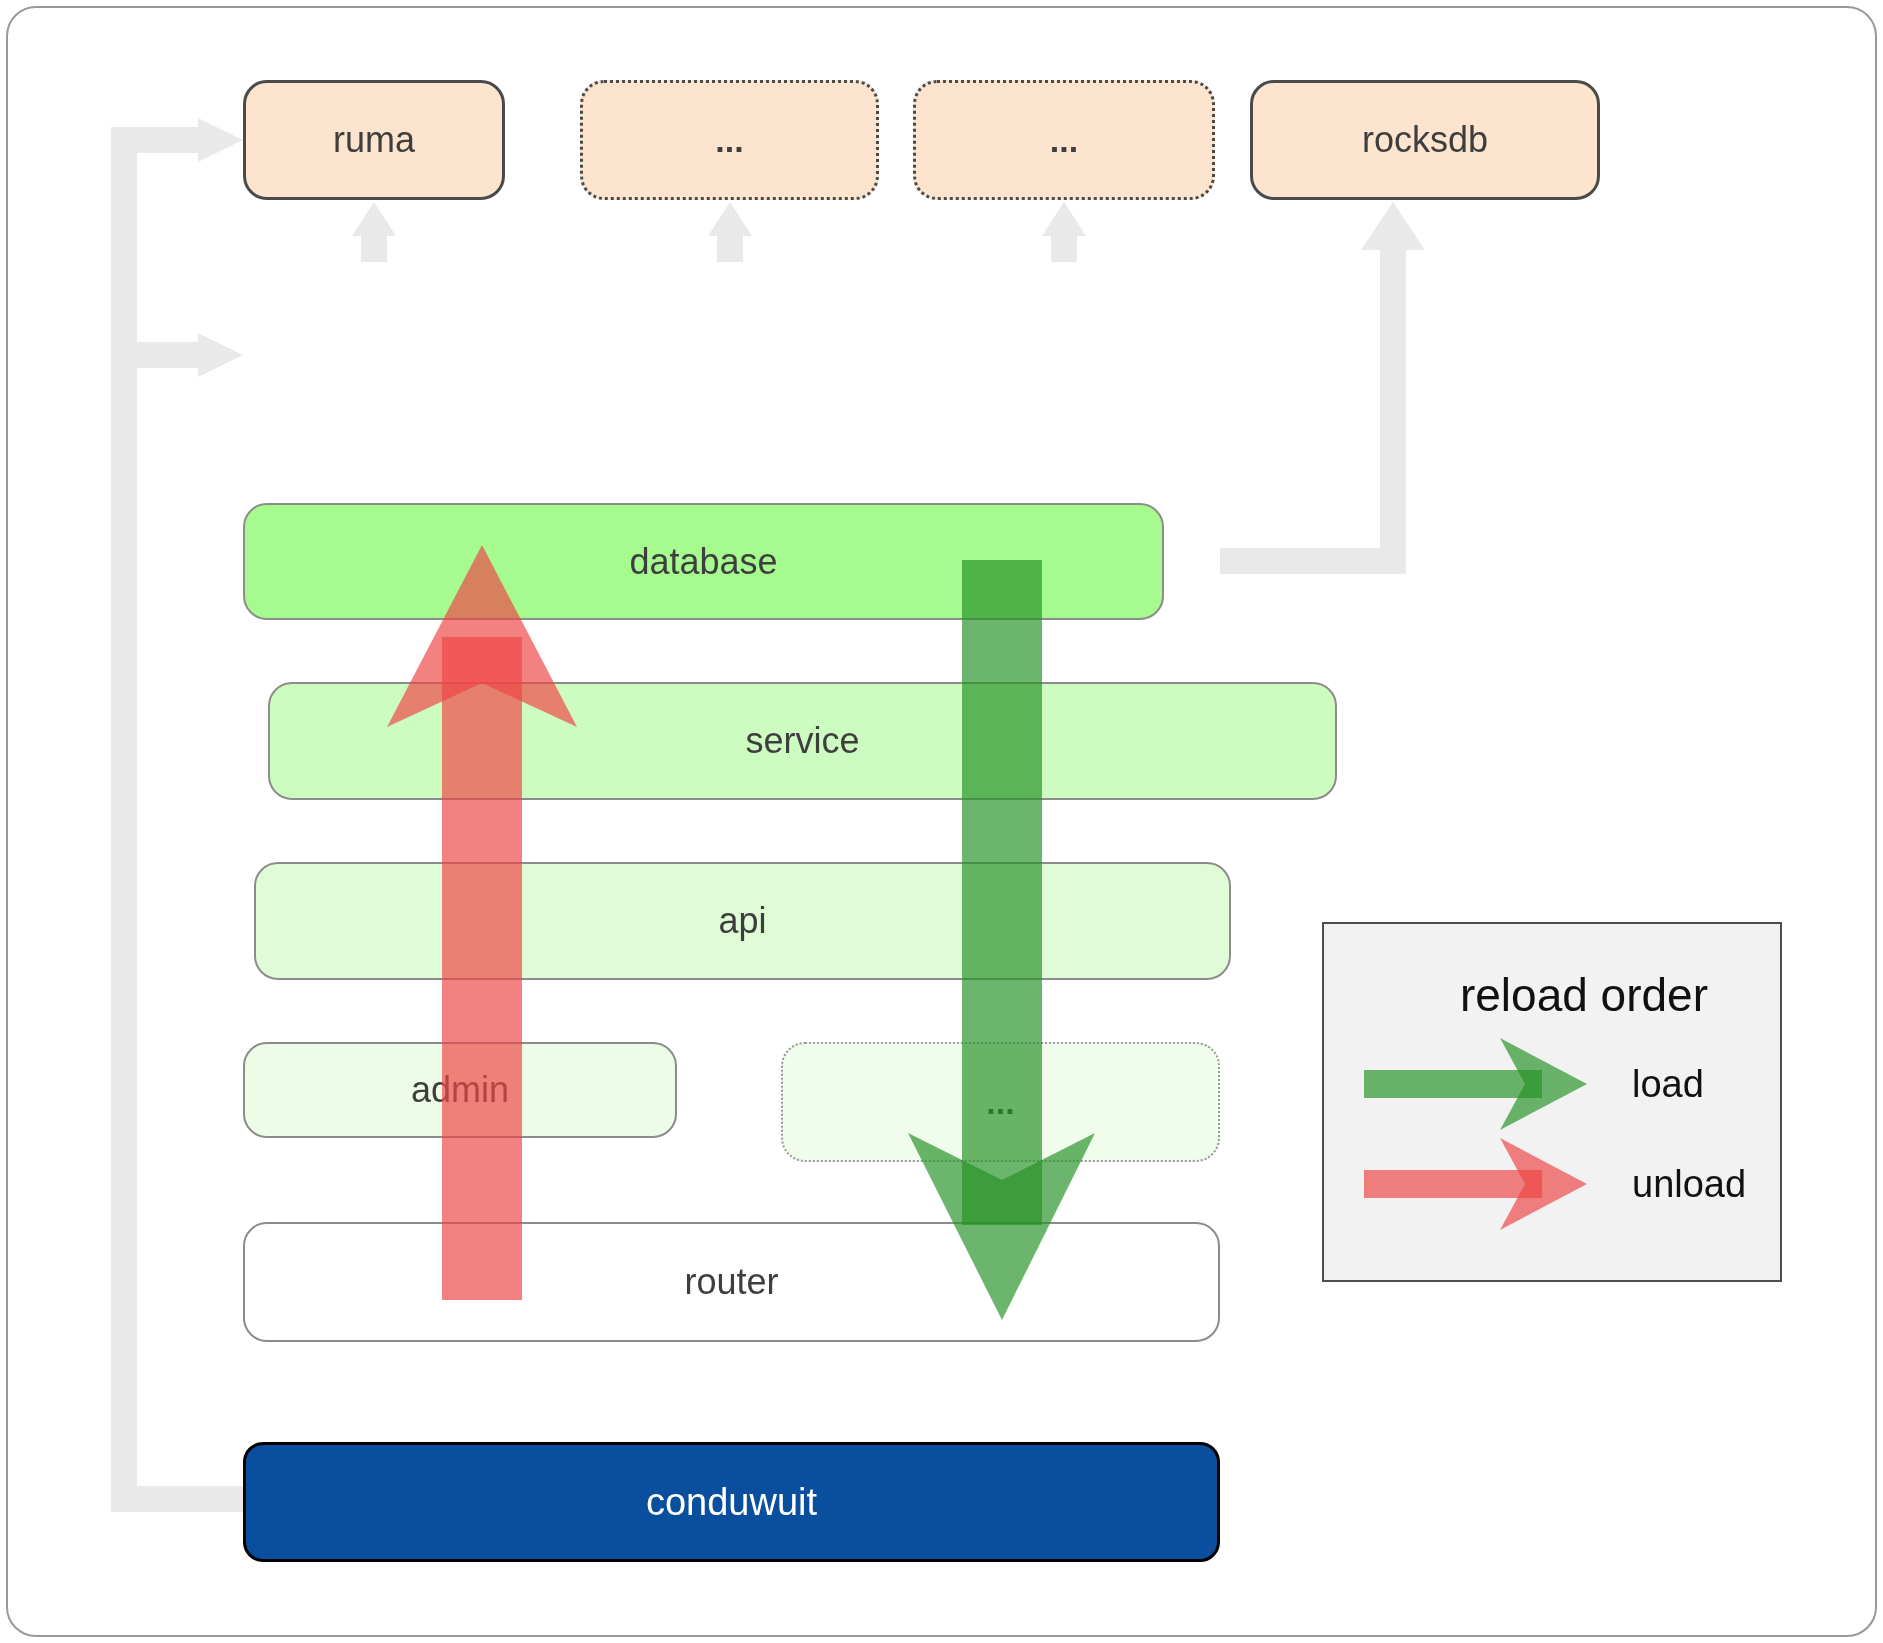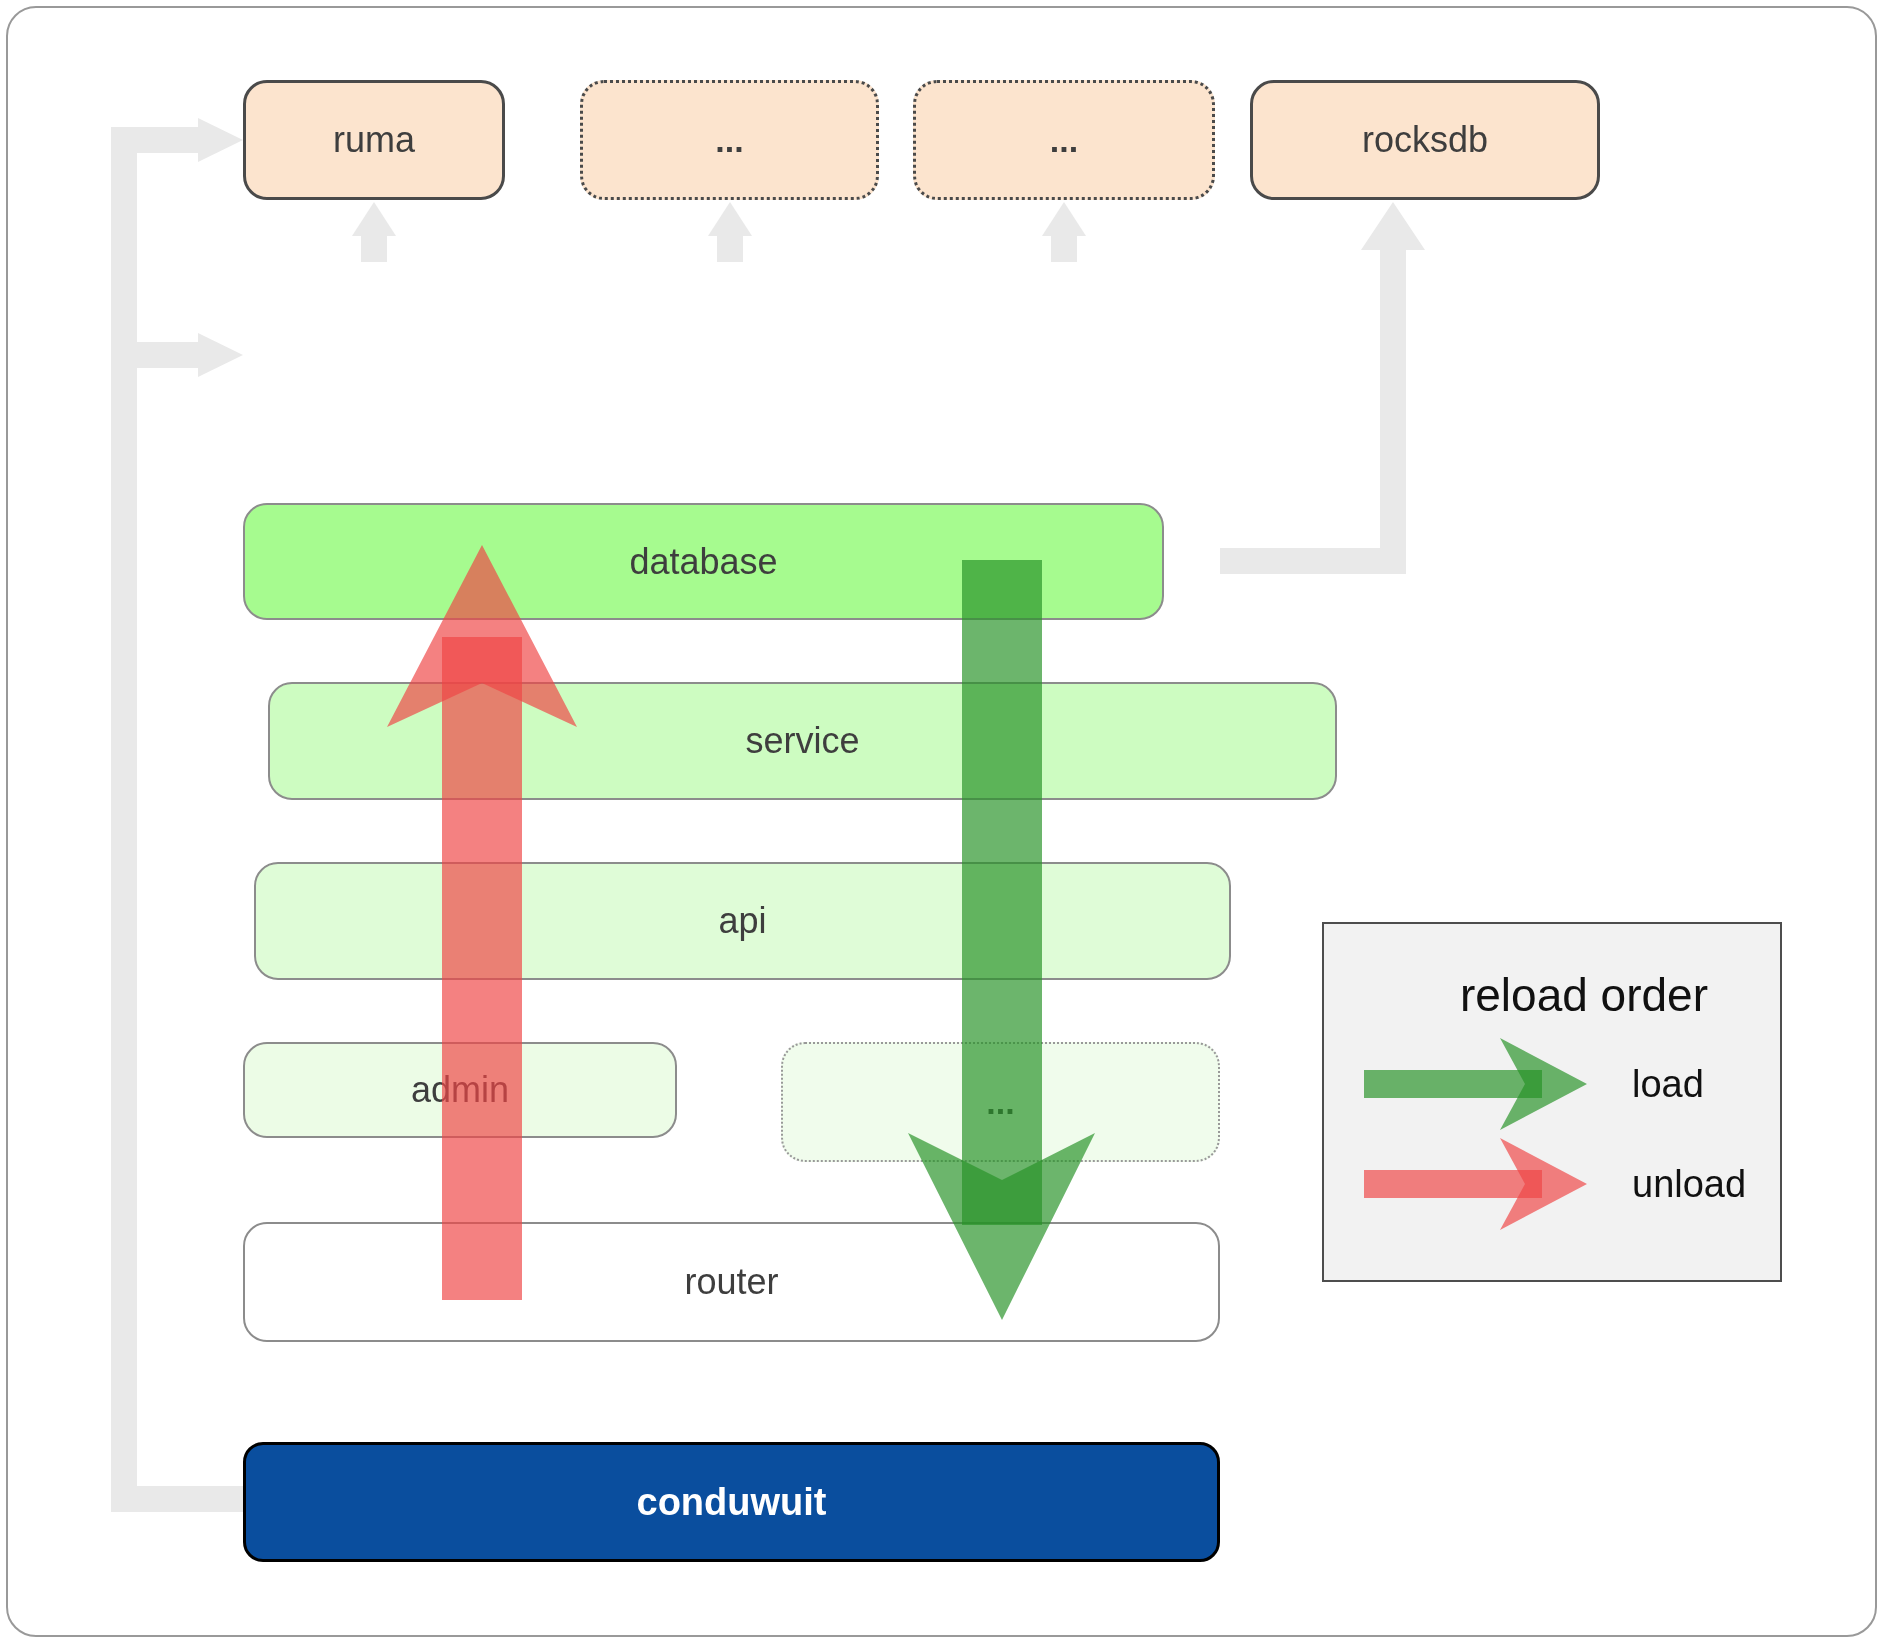--- a/index.html
+++ b/index.html
@@ -23,21 +23,21 @@
   .peach.dotted{border:3px dotted var(--peach_border,#4a4a4a);}
   .blue{background:var(--core_fill,#D6E6F8);border:2px solid var(--core_border,#8c8c8c);}
   .db{background:var(--database_fill,#A6FB8F);border:2px solid var(--green_border,#8c8c8c);}
   .svc{background:var(--service_fill,#CDFCC1);border:2px solid var(--green_border,#8c8c8c);}
   .api{background:var(--api_fill,#DFFCD7);border:2px solid var(--green_border,#8c8c8c);margin-left:11px;}
   .admin{background:var(--admin_fill,#ECFCE6);border:2px solid var(--green_border,#8c8c8c);}
   .admin-dots{background:var(--admin_dots_fill,#F0FCEC);border:2px dotted #999;}
   .router{background:var(--router_fill,#fff);border:2px solid var(--green_border,#8c8c8c);}
   .conduwuit{
     background:var(--conduwuit_fill,#0A4E9E);border:3px solid var(--conduwuit_border,#000);
-    color:var(--conduwuit_text,#fff);font-weight:bold;font-size:38px;border-radius:20px;
+    color:var(--conduwuit_text,#fff);font-weight:normal;font-size:38px;border-radius:20px;
   }
   .dots-lbl{font-weight:bold;font-size:34px;}
   .gray-shape{fill:var(--gray_line,#E9E9E9);}
   .red-shape{fill:var(--red_arrow,rgba(239,70,70,0.68));}
   .green-shape{fill:var(--green_arrow,rgba(39,146,39,0.68));}
   .legend{
     position:absolute;left:1322px;top:922px;width:460px;height:360px;box-sizing:border-box;
     background:var(--legend_bg,#F2F2F2);border:2px solid var(--legend_border,#4d4d4d);
   }
   .legend-title{

